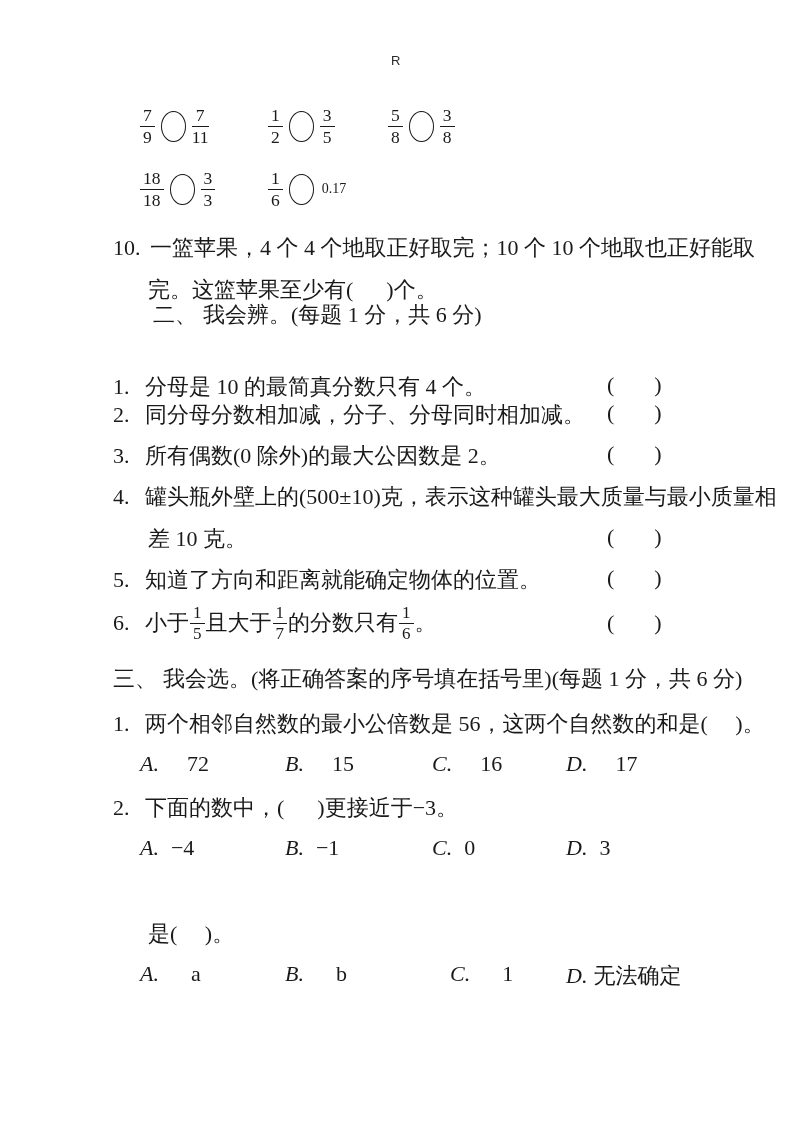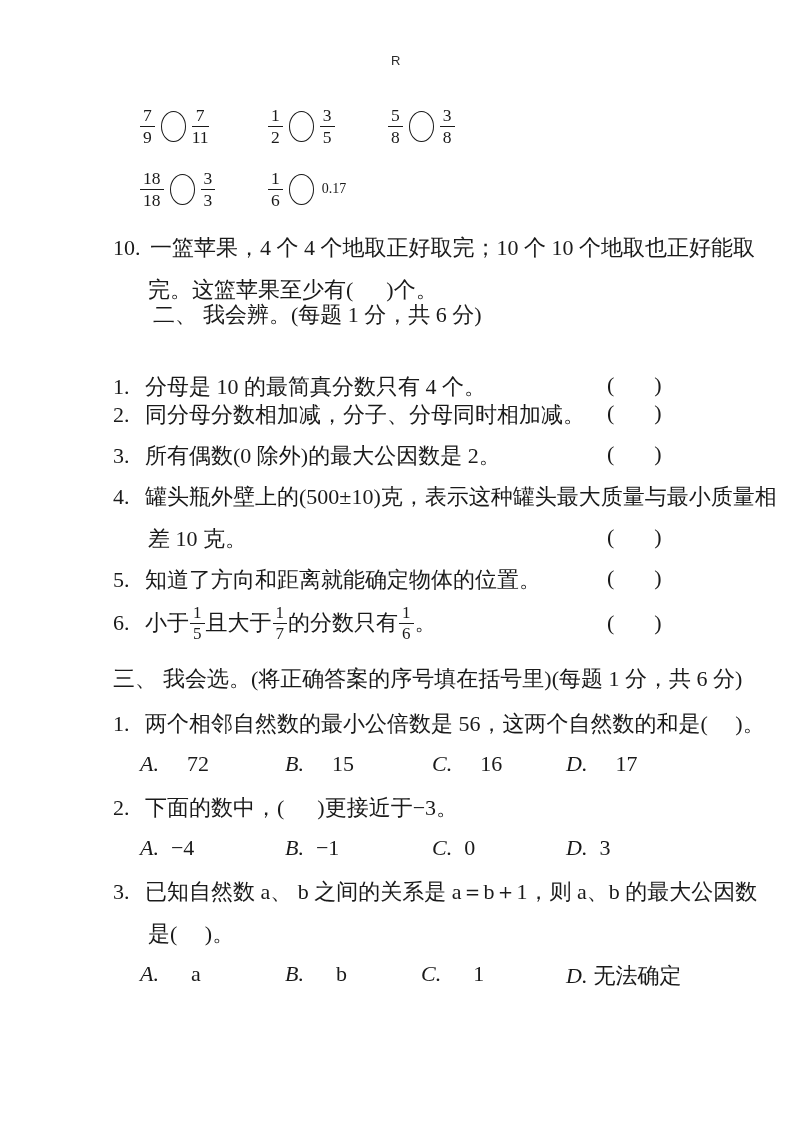--- a/index.html
+++ b/index.html
@@ -171,27 +171,24 @@
   <div class="line" style="top:793px;">
     <span class="qnum">2.</span><span>下面的数中，(&nbsp;&nbsp;&nbsp;&nbsp;&nbsp;&nbsp;)更接近于−3。</span>
   </div>
   <div class="line" style="top:835px;">
     <span class="opt" style="left:27px;"><span class="optlabel">A.</span><span class="g12">−4</span></span>
     <span class="opt" style="left:172px;"><span class="optlabel">B.</span><span class="g12">−1</span></span>
     <span class="opt" style="left:319px;"><span class="optlabel">C.</span><span class="g12">0</span></span>
     <span class="opt" style="left:453px;"><span class="optlabel">D.</span><span class="g12">3</span></span>
   </div>
 
-  <div class="line" style="top:877px;">
-    <span class="qnum">3.</span><span>已知自然数 a、 b 之间的关系是 a＝b＋1，则 a、b 的最大公因数</span>
-  </div>
   <div class="line cont" style="top:919px;">
     <span>是(&nbsp;&nbsp;&nbsp;&nbsp;&nbsp;)。</span>
   </div>
   <div class="line" style="top:961px;">
     <span class="opt" style="left:27px;"><span class="optlabel">A.</span><span class="g32">a</span></span>
     <span class="opt" style="left:172px;"><span class="optlabel">B.</span><span class="g32">b</span></span>
-    <span class="opt" style="left:308px;text-align:right;"><span class="optlabel">C.</span><span class="g32">1</span></span>
+    <span class="opt" style="left:337px;text-align:right;"><span class="optlabel">C.</span><span class="g32">1</span></span>
     <span class="opt" style="left:453px;"><span class="optlabel">D.</span><span class="g6">无法确定</span></span>
   </div>
 
 
 </div>
 
 </body></html>

